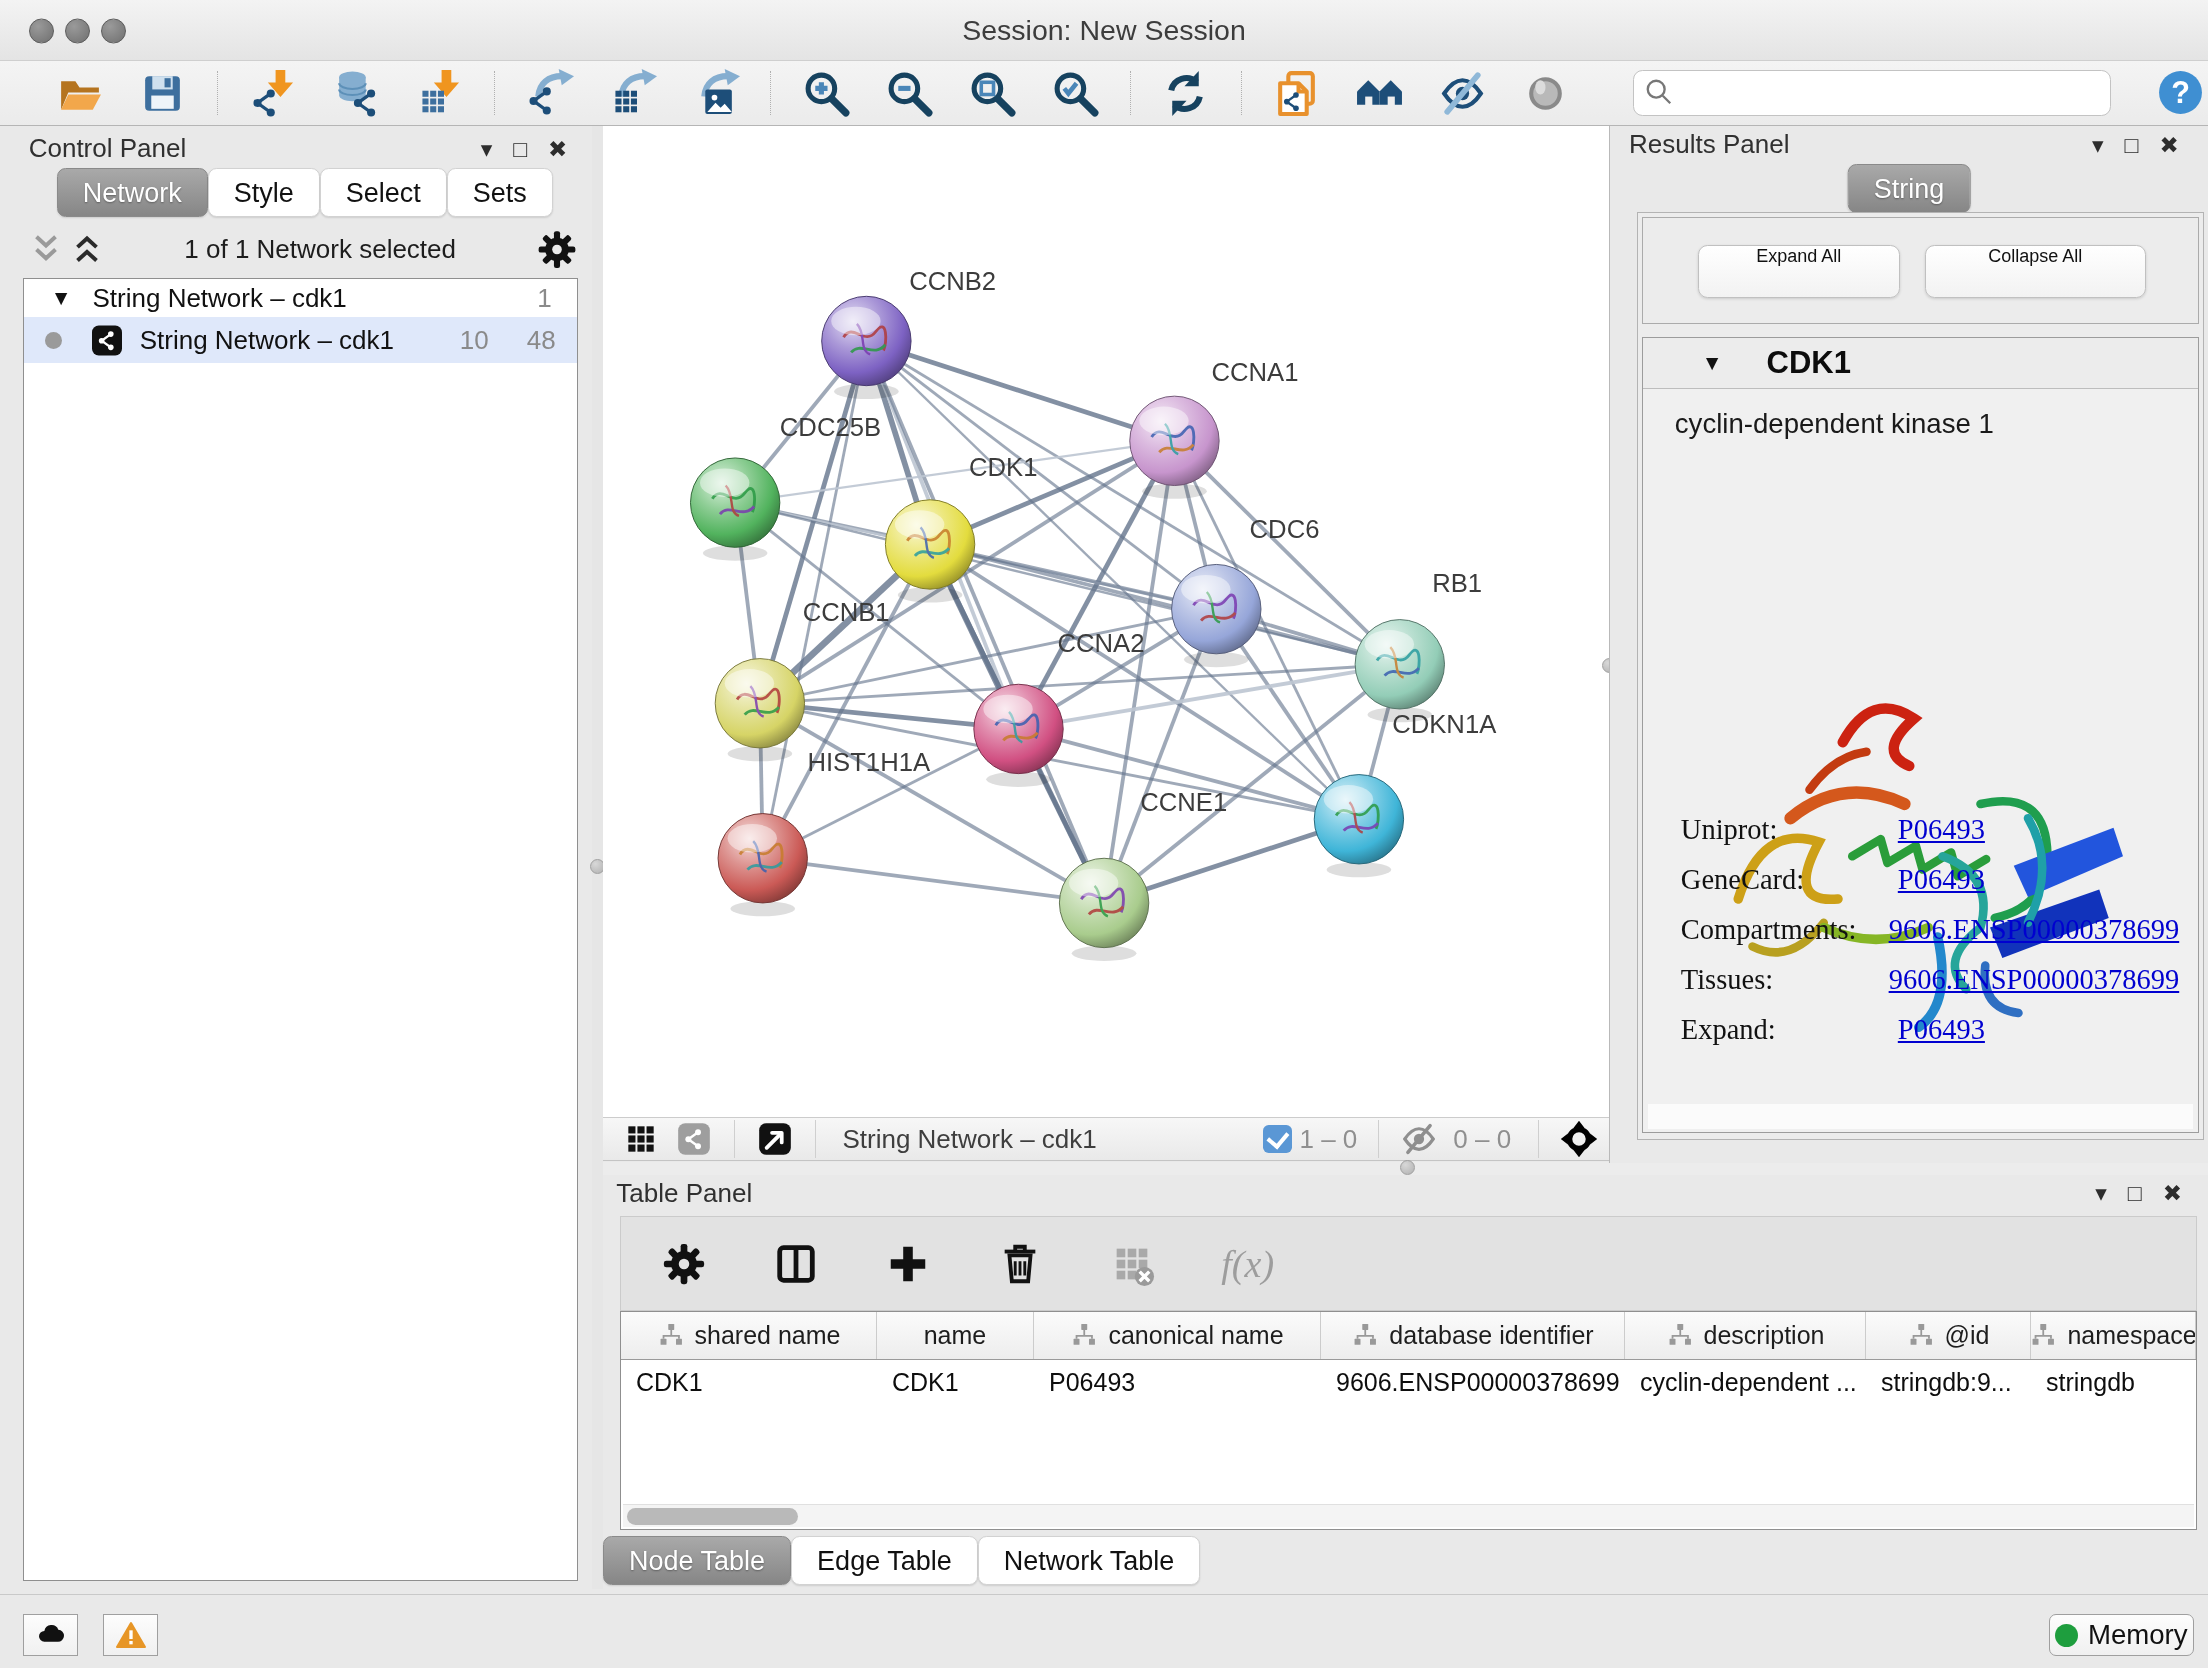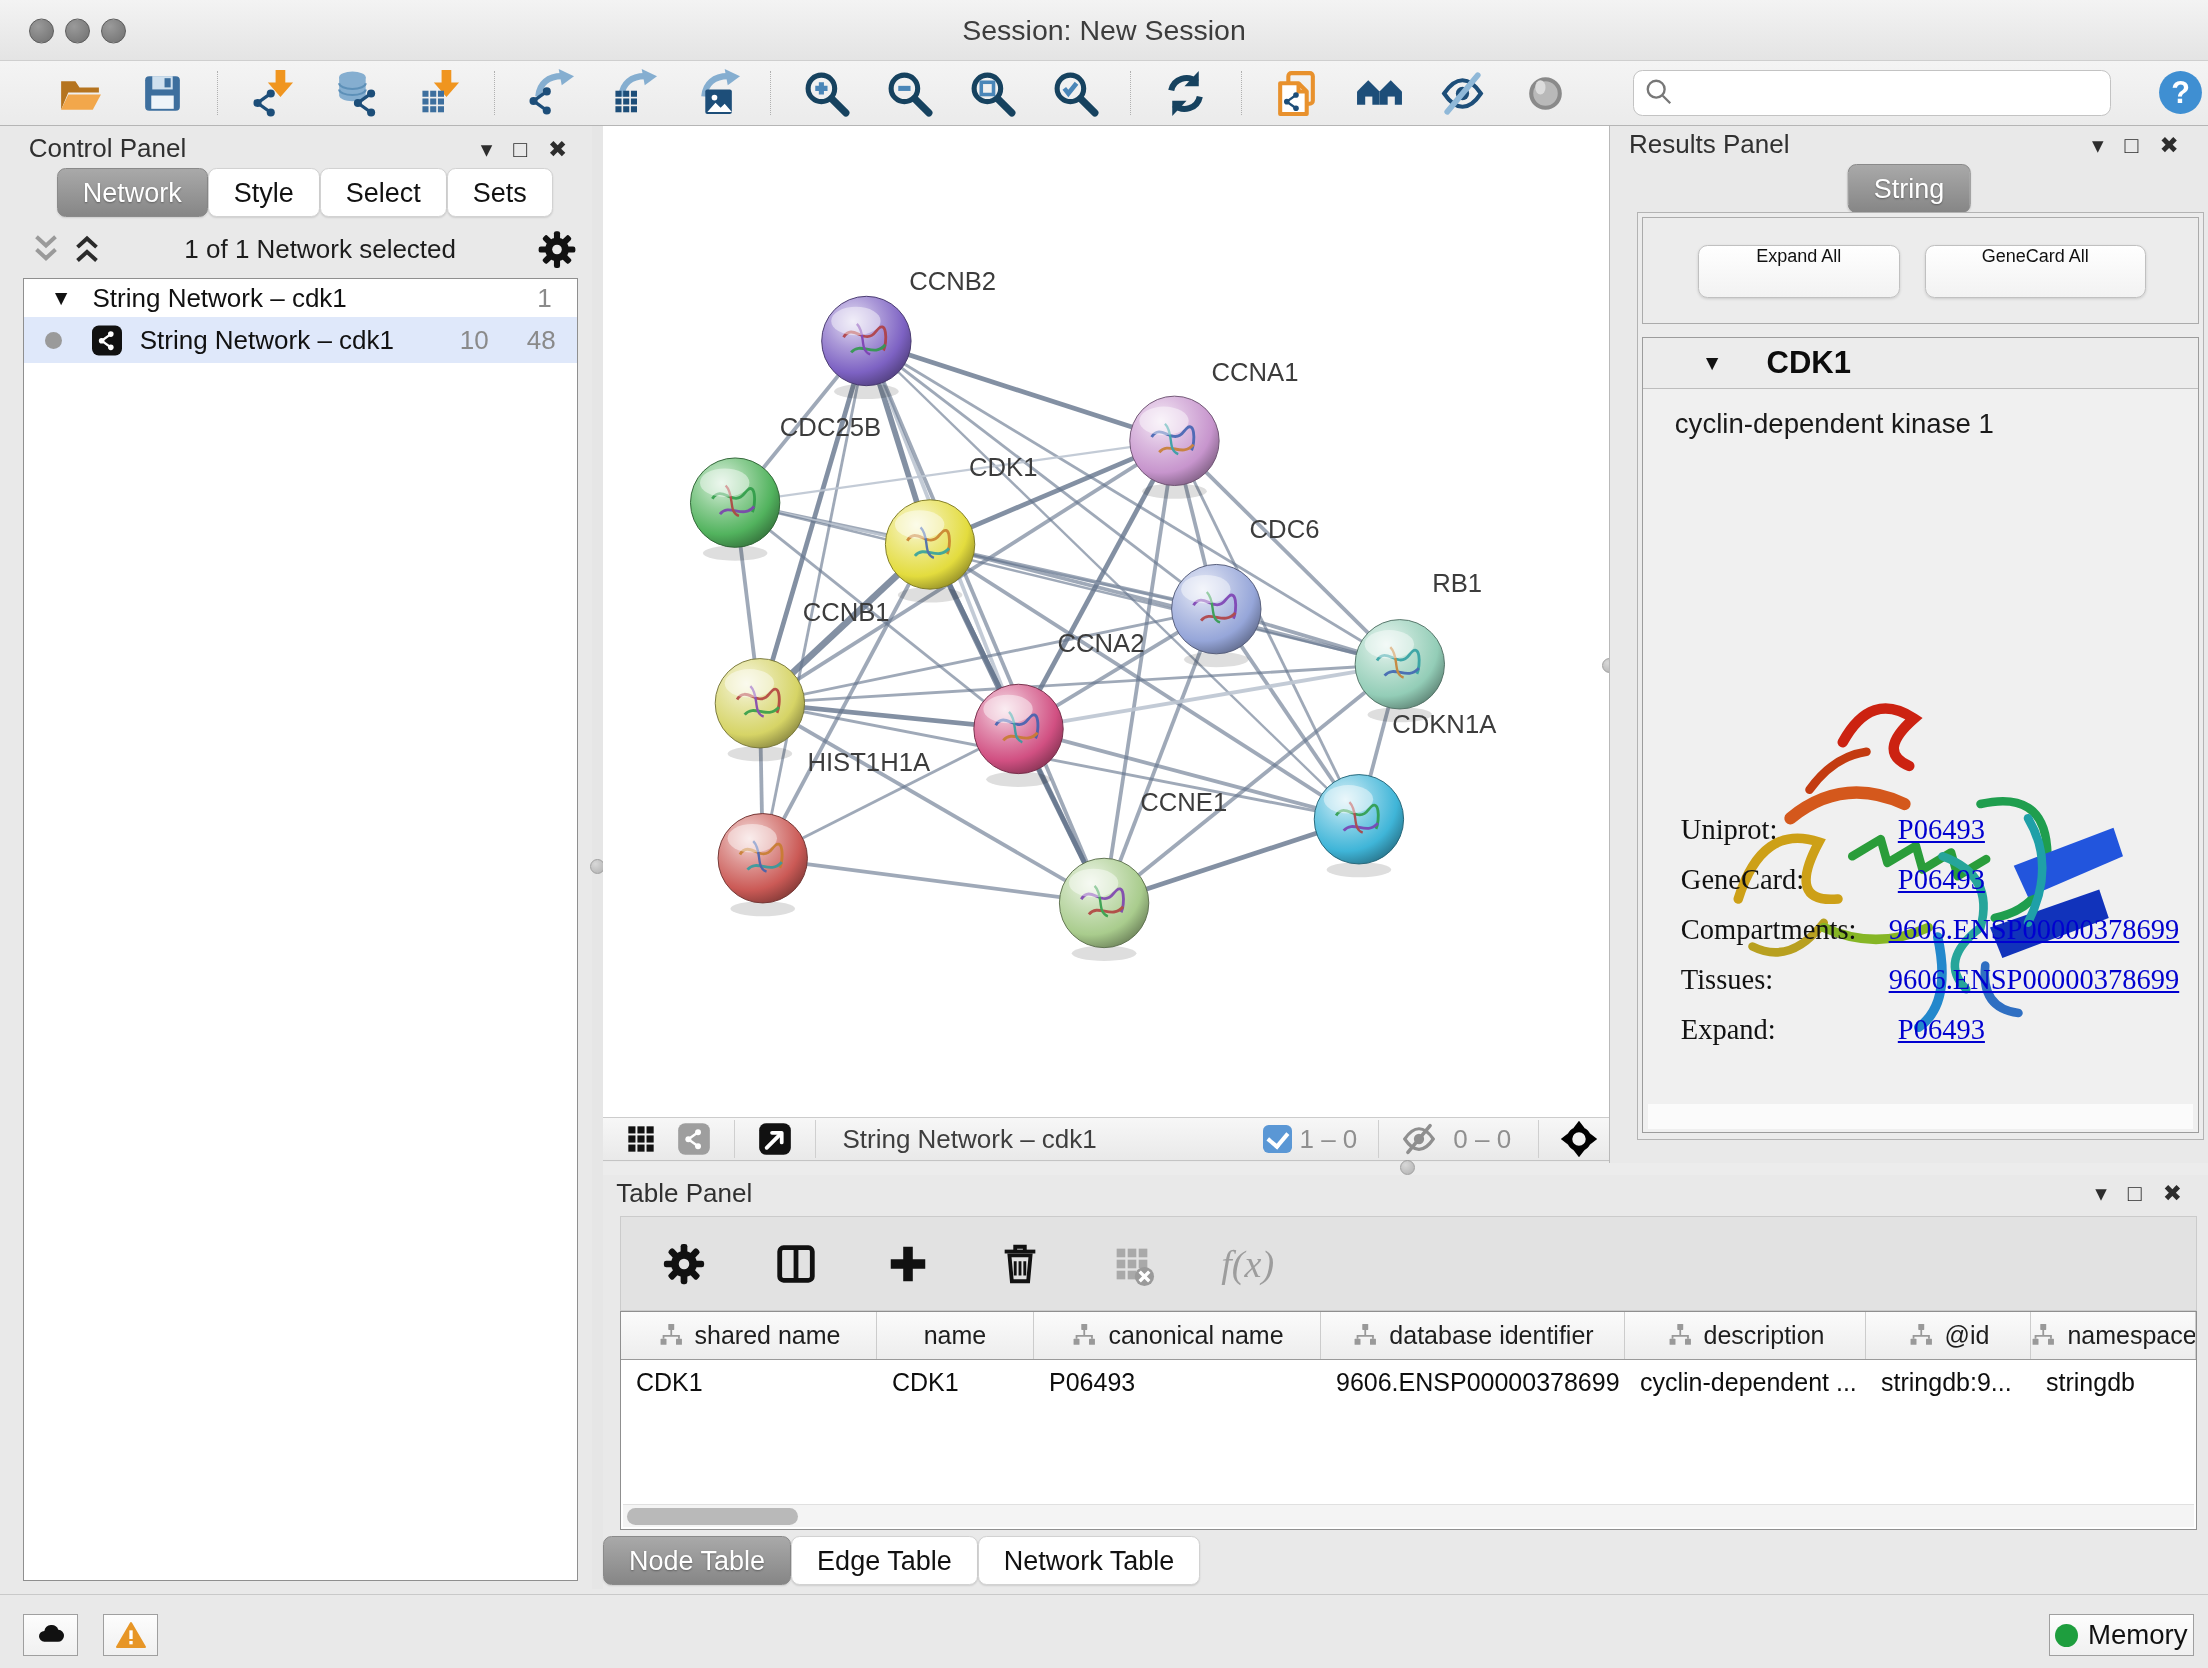--- a/index.html
+++ b/index.html
@@ -110,21 +110,21 @@
     overflow:hidden; white-space:nowrap; }
   #tp-hscroll { position:absolute; left:1.9px; right:1.9px; bottom:1.9px; height:23px; background:#f4f4f4; border-top:1px solid #e0e0e0; }
   #tp-hthumb { position:absolute; left:3.8px; top:2.9px; width:171px; height:17px; border-radius:8.6px; background:#b9b9b9; }
   #tp-tabs { position:absolute; left:0; right:0; top:360px; display:flex; justify-content:flex-start; }
 
   
   #bottom-bar { position:absolute; left:0; top:1594px; width:2208px; height:74px; background:#e9e9e9; border-top:1.9px solid #c9c9c9; }
   .bb-btn { position:absolute; top:19px; height:42px; background:linear-gradient(#fdfdfd,#f0f0f0);
     border:1.9px solid #9f9f9f; display:flex; align-items:center; justify-content:center; }
   .bb-btn svg { width:32px; height:32px; }
-  #memory-btn { left:2049px; width:145px; gap:9.5px; font-size:27.6px; color:#111; }
+  #memory-btn { left:2049px; width:145px; gap:9.5px; font-size:27.6px; color:#111;border-radius:7px; }
   #mem-dot { width:23px; height:23px; border-radius:50%; background:#1e9e3e; display:inline-block; }
 
   svg text { font-family:"Liberation Sans","DejaVu Sans",sans-serif; }
 </style>
 </head>
 <body>
 
 <div id="titlebar">
   <span class="tl-dot" style="left:28.5px"></span>
   <span class="tl-dot" style="left:65px"></span>
@@ -716,21 +716,21 @@
     <span class="phbtns">
       <span class="phbtn">▾</span>
       <span class="phbtn">□</span>
       <span class="phbtn">✖</span>
     </span>
   </div>
   <span class="tabbtn active" id="rp-tab">String</span>
   <div id="rp-outer">
     <div id="rp-btnbox">
       <span class="rp-btn" style="left:55px;width:202px">Expand All</span>
-      <span class="rp-btn" style="left:282px;width:221px">GeneCard All</span>
+      <span class="rp-btn" style="left:282px;width:221px">Collapse All</span>
     </div>
     <div id="rp-entry">
       <div id="rp-entry-head">
         <span style="font-size:21px;margin-left:59px;color:#111">▼</span>
         <span id="rp-gene">CDK1</span>
       </div>
       <div id="rp-desc">cyclin-dependent kinase 1</div>
       <div id="rp-protein">
         <svg width="447" height="380" viewBox="0 0 470 400">
           <path d="M150 95q30-55 75-25q-40 35-5 50" fill="none" stroke="#cc2211" stroke-width="11" stroke-linecap="round"></path>

